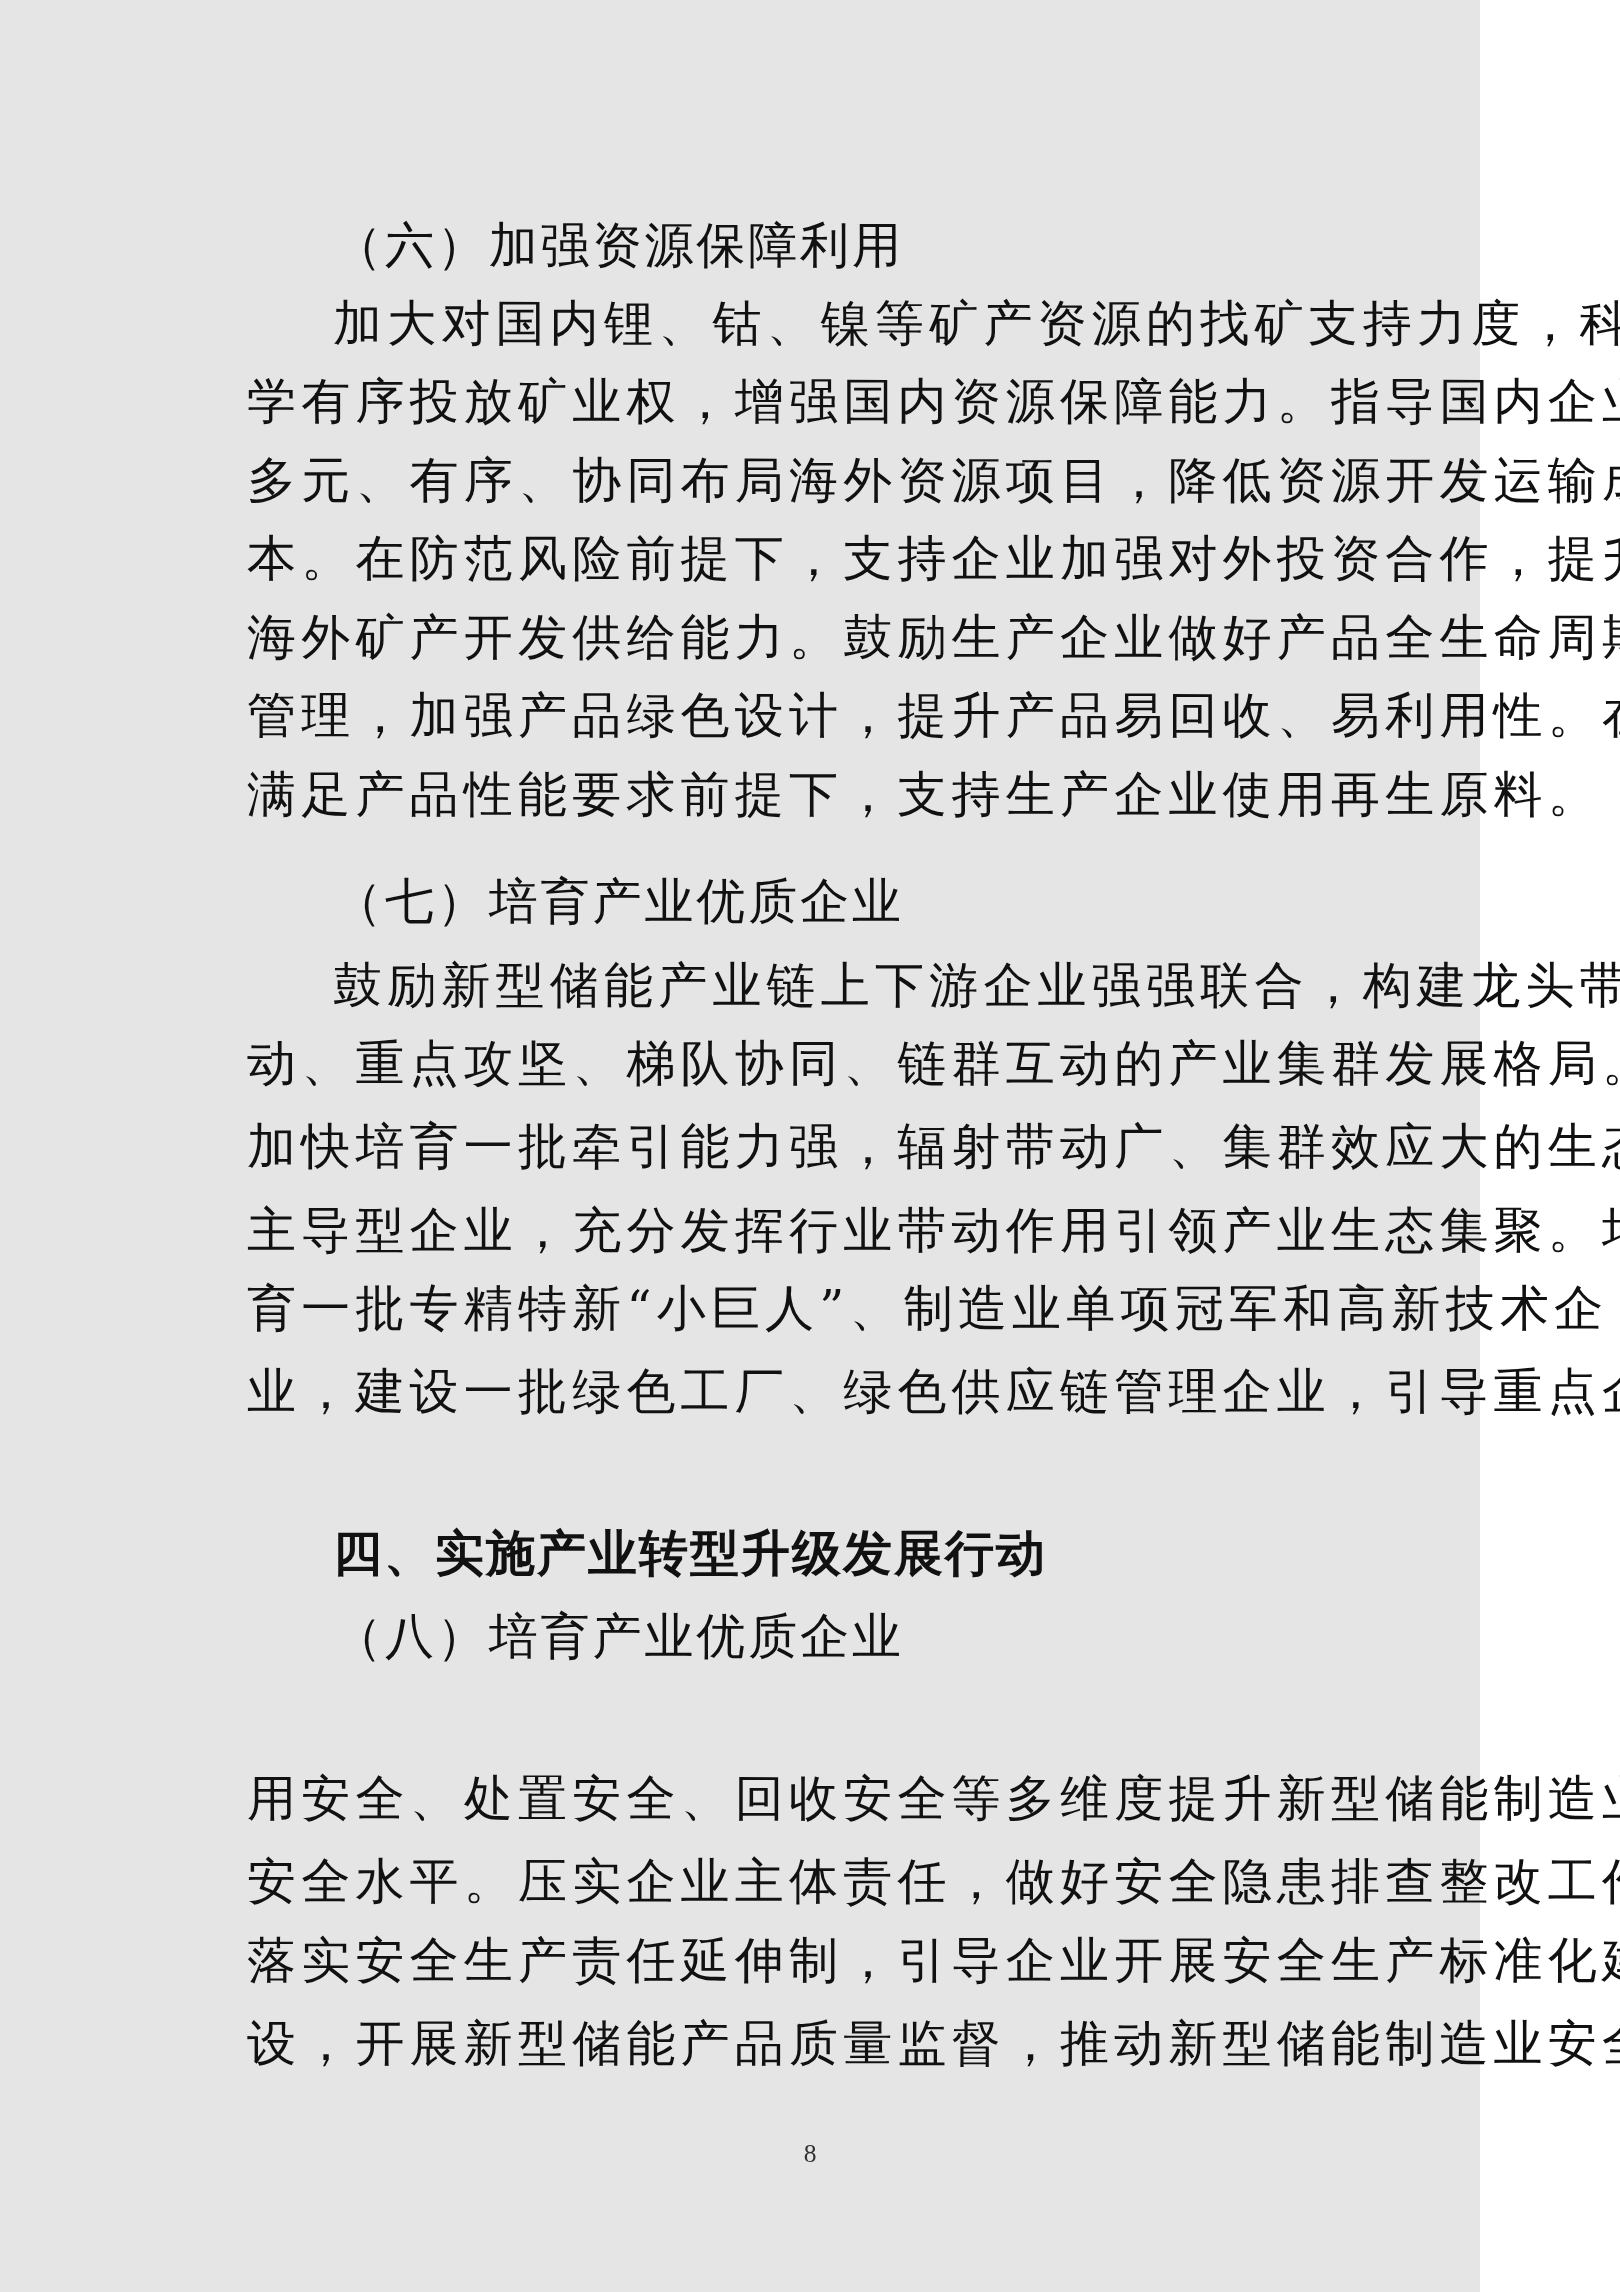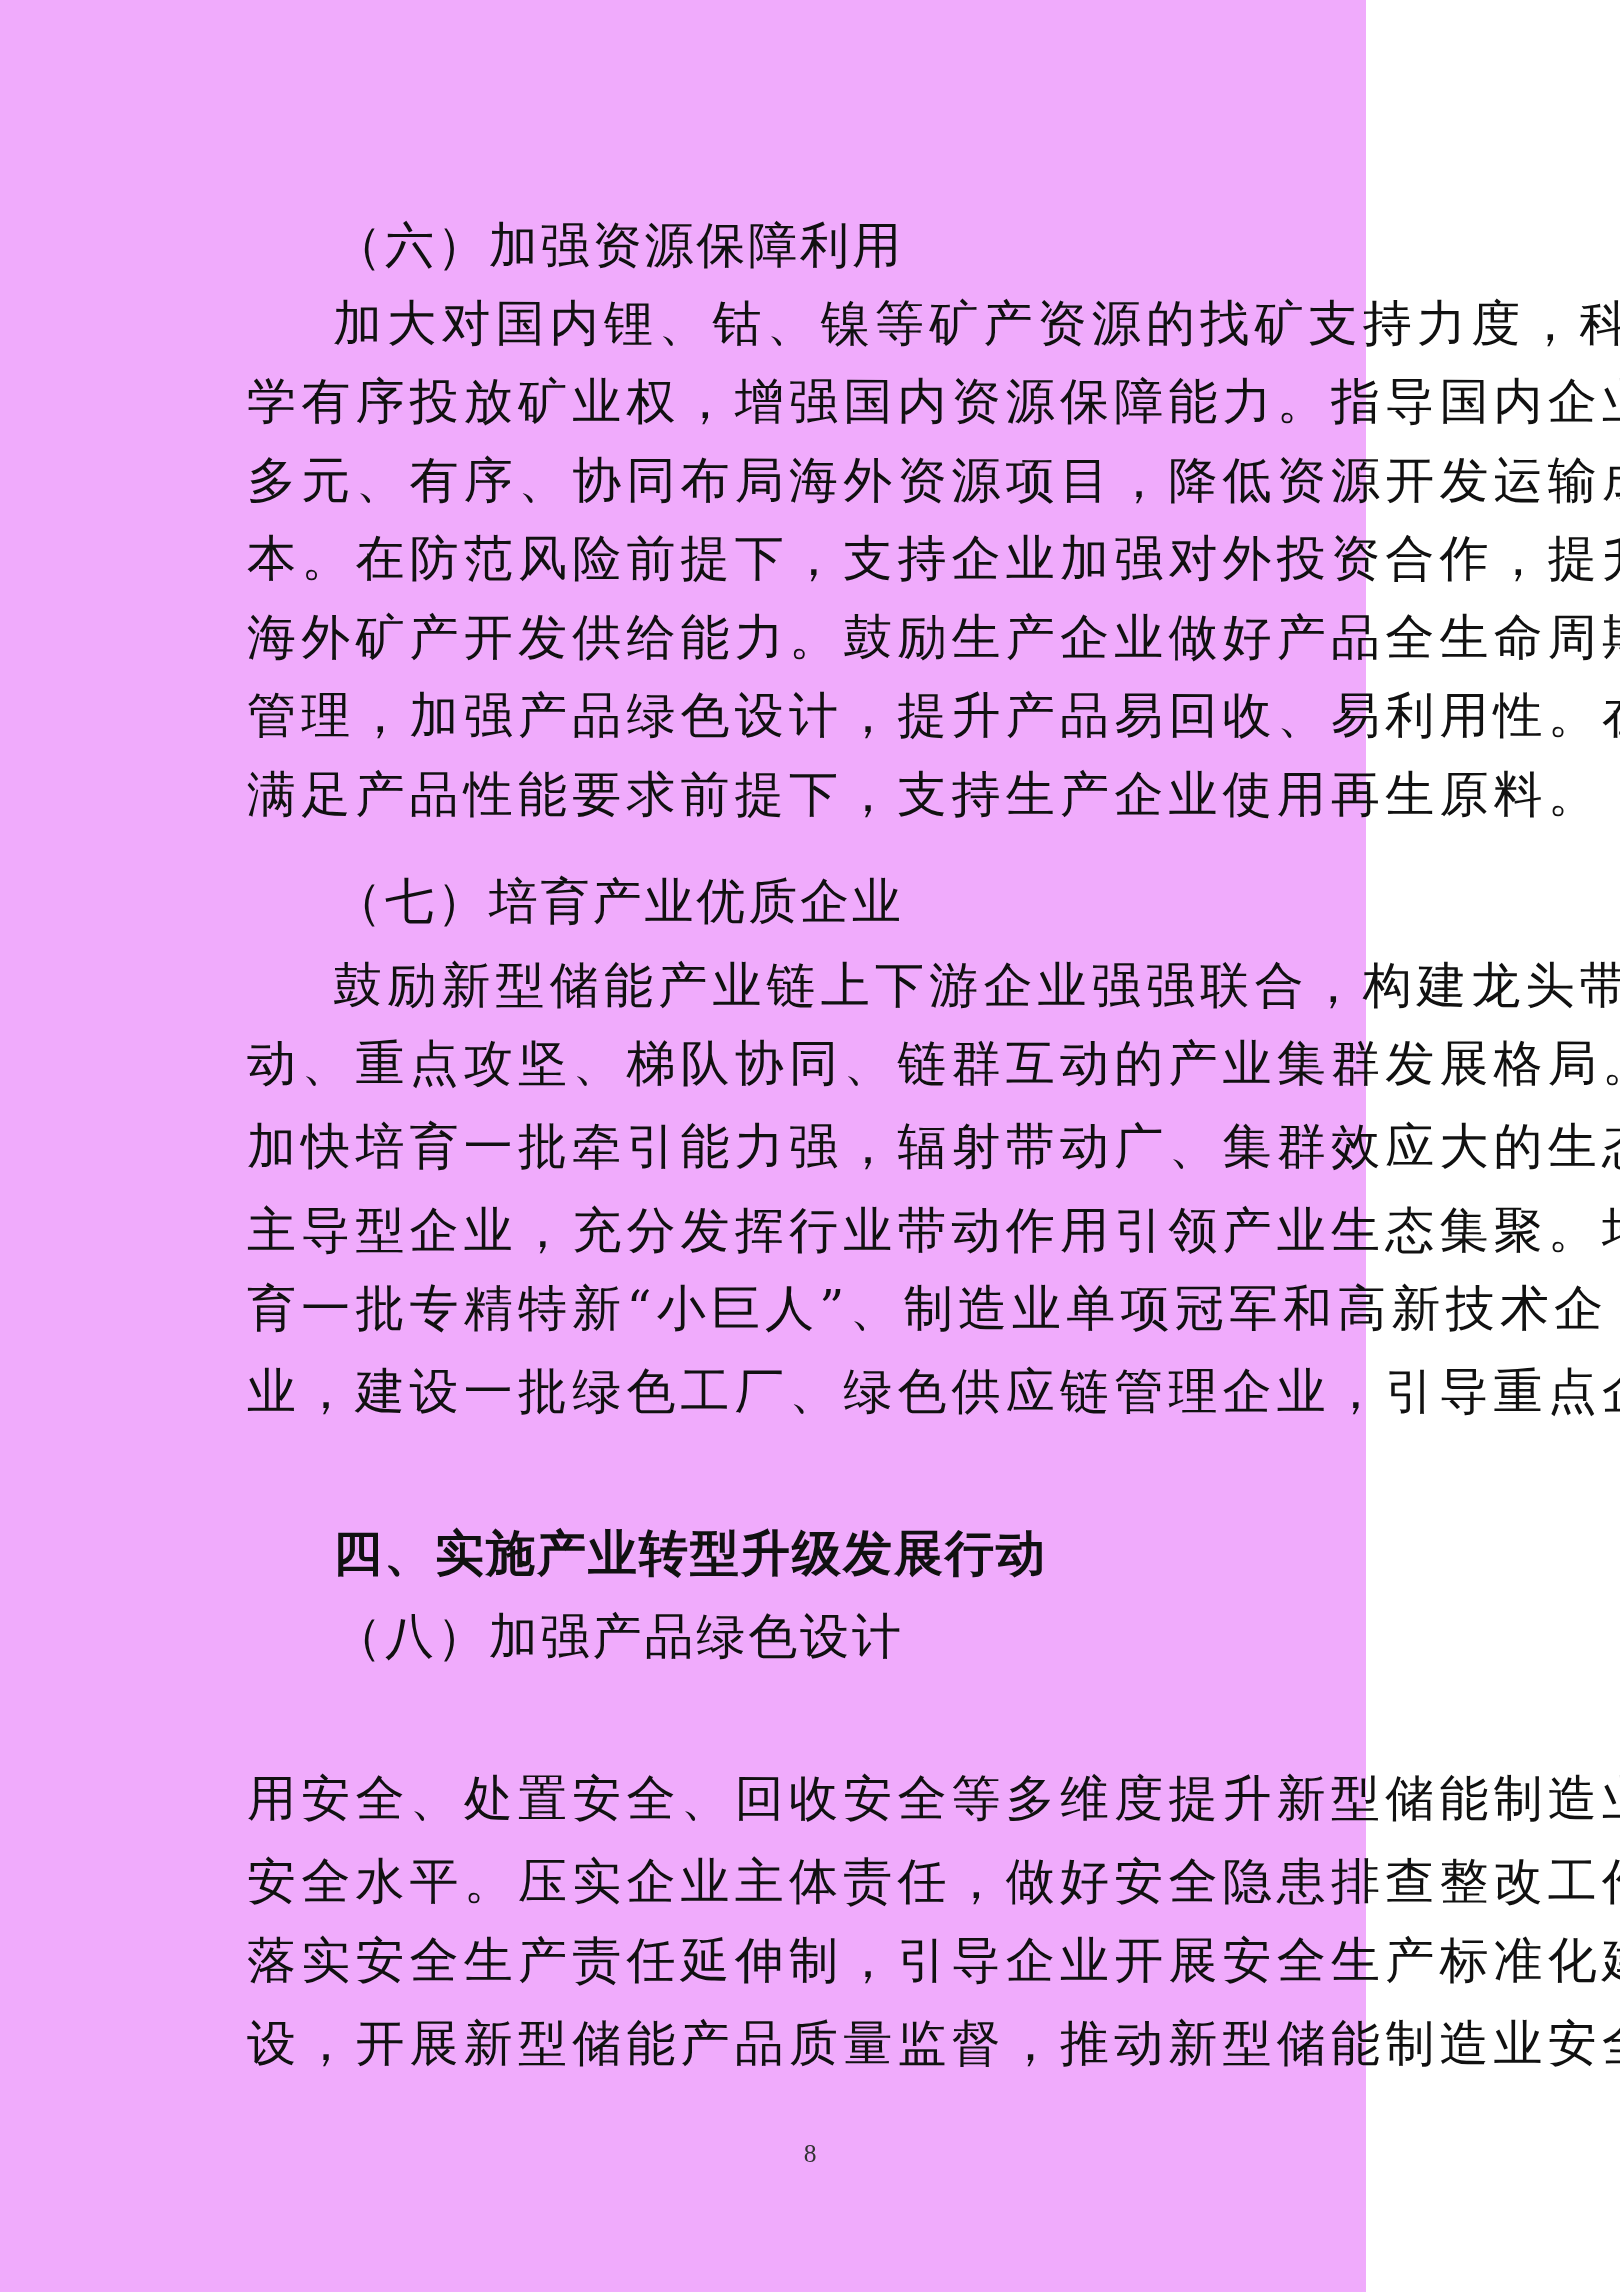--- a/index.html
+++ b/index.html
@@ -1,18 +1,18 @@
 <!DOCTYPE html>
 <html><head>
 <meta charset="utf-8">
 <style>
   html, body { margin: 0; padding: 0; background: #ffffff; }
   body { width: 1620px; height: 2293px; position: relative; overflow: hidden;
          font-family: "DejaVu Serif", "Liberation Serif", serif; color: #111111; }
-  .page { position: absolute; left: 0; top: 0; width: 1366px; height: 2293px; background: #f0abfc; }
+  .page { position: absolute; left: 0; top: 0; width: 1480px; height: 2293px; background: #e5e5e5; }
   .line { position: absolute; left: 247px; width: 1139px; height: 59px;
           font-size: 49px; line-height: 59px; letter-spacing: 5.2px; white-space: nowrap; }
   .indent { left: 333px; width: 1053px; }
   .heading-sub { left: 333px; letter-spacing: 2.9px; }
   .heading-main { left: 333px; font-family: "DejaVu Sans", "Liberation Sans", sans-serif;
                   font-weight: bold; letter-spacing: 2px; }
   .page-number { position: absolute; left: 0; width: 1620px; top: 2139px; text-align: center;
                  font-size: 25.5px; font-family: "Liberation Serif", serif; color: #333; }
 </style>
 </head>
@@ -28,20 +28,20 @@
   <div class="line" style="top:686px">管理，加强产品绿色设计，提升产品易回收、易利用性。在</div>
   <div class="line" style="top:765px">满足产品性能要求前提下，支持生产企业使用再生原料。</div>
   <div class="line heading-sub" style="top:872px">（七）培育产业优质企业</div>
   <div class="line indent" style="top:956px">鼓励新型储能产业链上下游企业强强联合，构建龙头带</div>
   <div class="line" style="top:1034px">动、重点攻坚、梯队协同、链群互动的产业集群发展格局。</div>
   <div class="line" style="top:1117px">加快培育一批牵引能力强，辐射带动广、集群效应大的生态</div>
   <div class="line" style="top:1201px">主导型企业，充分发挥行业带动作用引领产业生态集聚。培</div>
   <div class="line" style="top:1279px">育一批专精特新“小巨人”、制造业单项冠军和高新技术企</div>
   <div class="line" style="top:1362px">业，建设一批绿色工厂、绿色供应链管理企业，引导重点企</div>
   <div class="line heading-main" style="top:1524px">四、实施产业转型升级发展行动</div>
-  <div class="line heading-sub" style="top:1607px">（八）加强产品绿色设计</div>
+  <div class="line heading-sub" style="top:1607px">（八）培育产业优质企业</div>
   <div class="line" style="top:1769px">用安全、处置安全、回收安全等多维度提升新型储能制造业</div>
   <div class="line" style="top:1852px">安全水平。压实企业主体责任，做好安全隐患排查整改工作，</div>
   <div class="line" style="top:1931px">落实安全生产责任延伸制，引导企业开展安全生产标准化建</div>
   <div class="line" style="top:2014px">设，开展新型储能产品质量监督，推动新型储能制造业安全</div>
   <div class="page-number">8</div>
 </div>
 
 
 </body></html>

